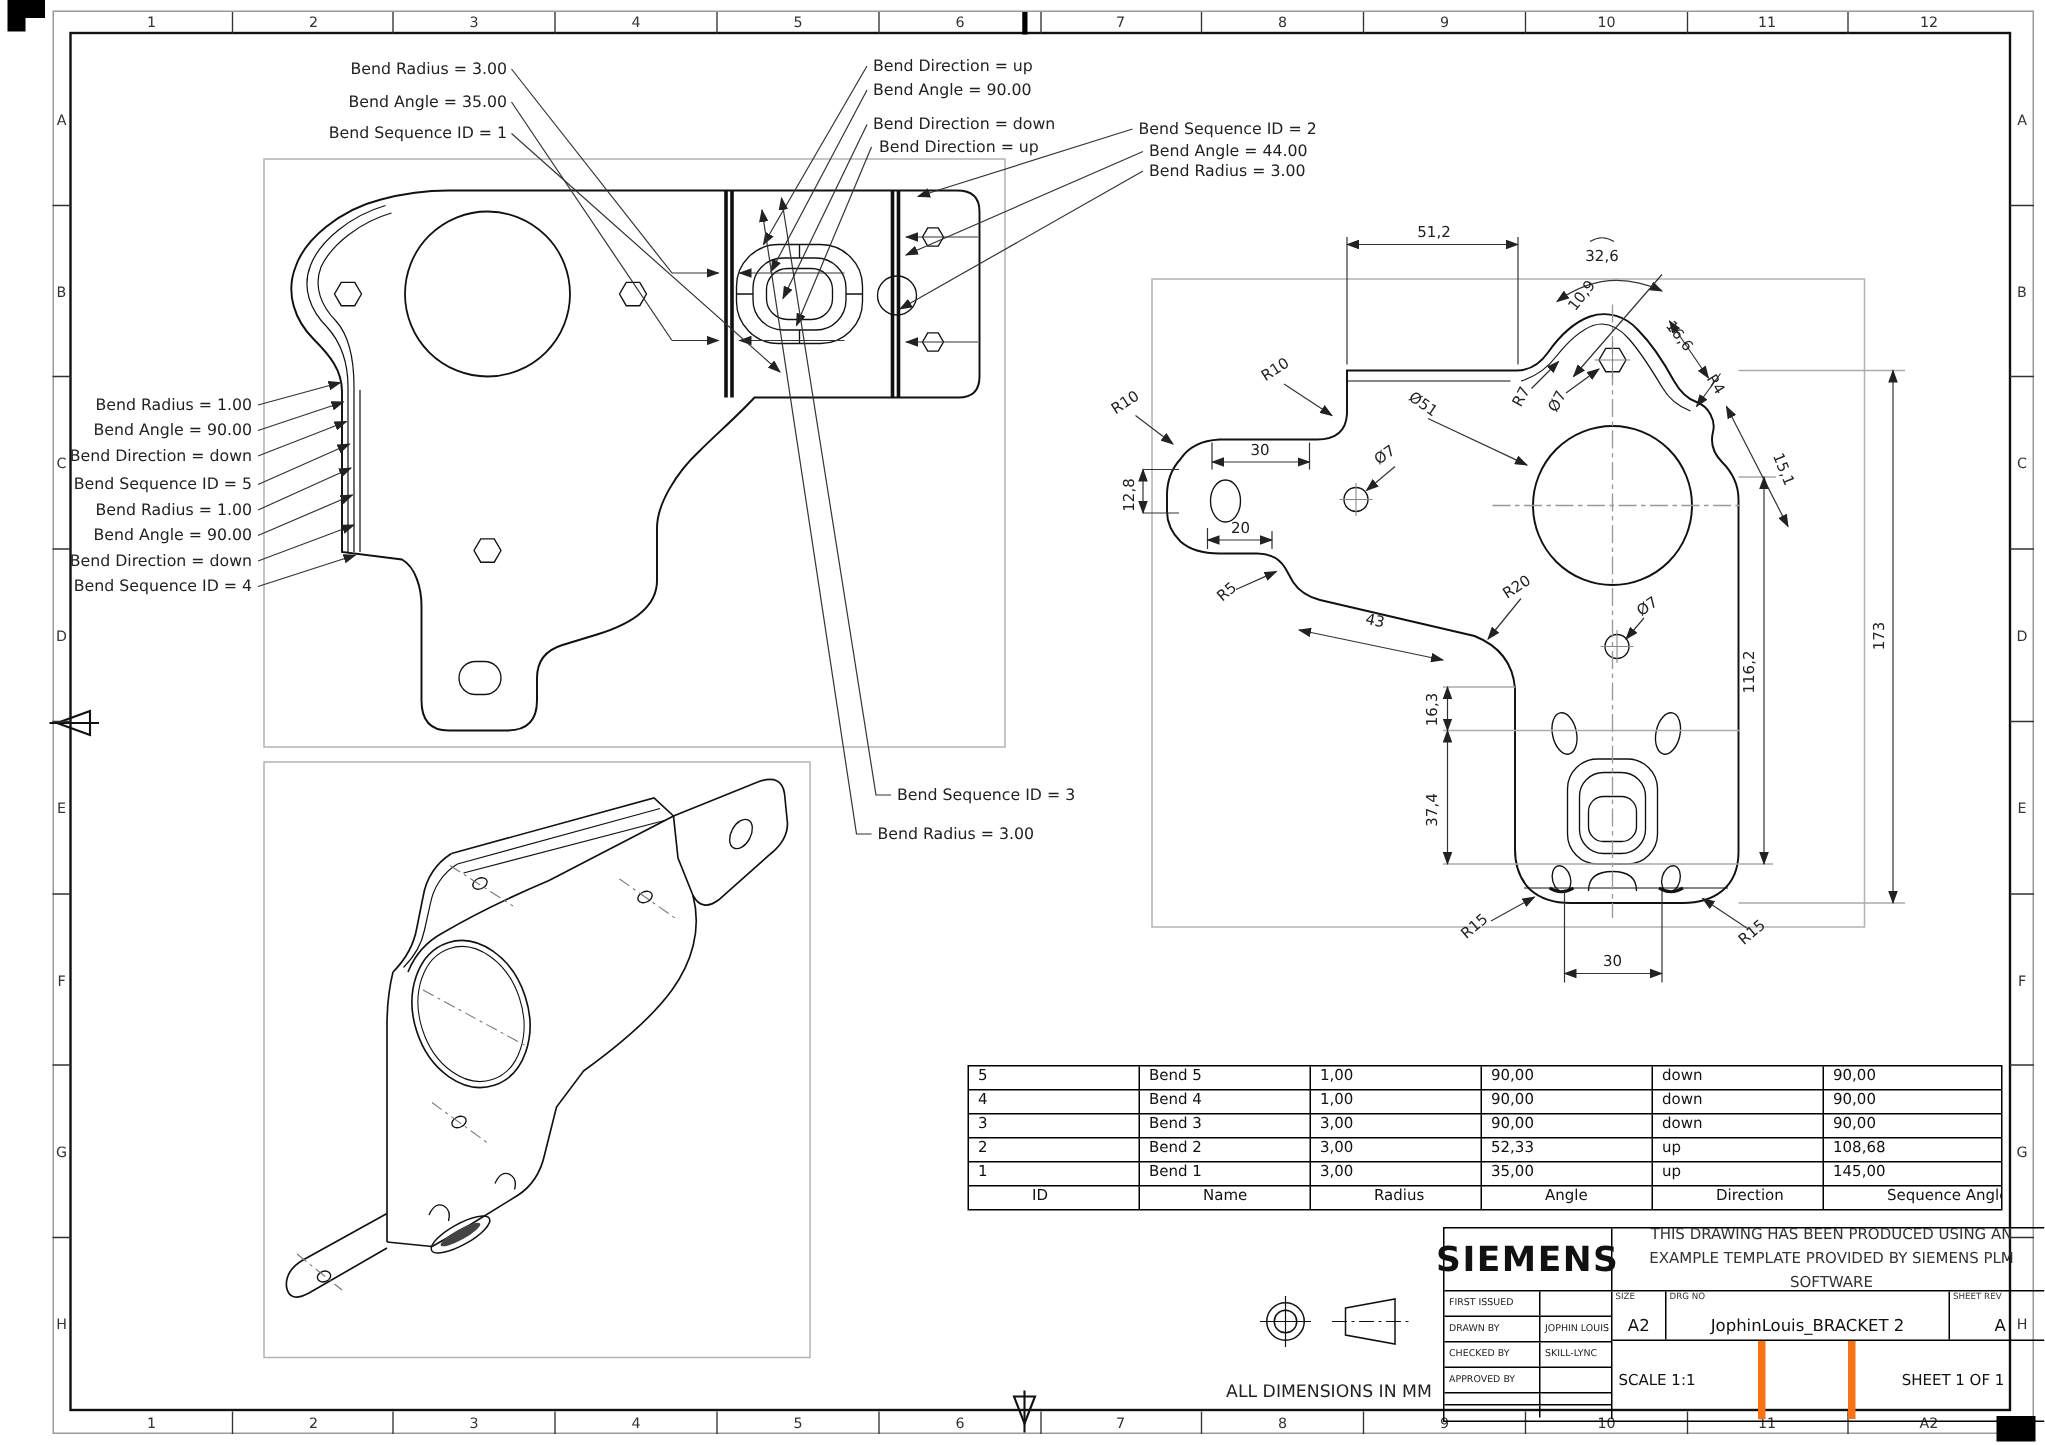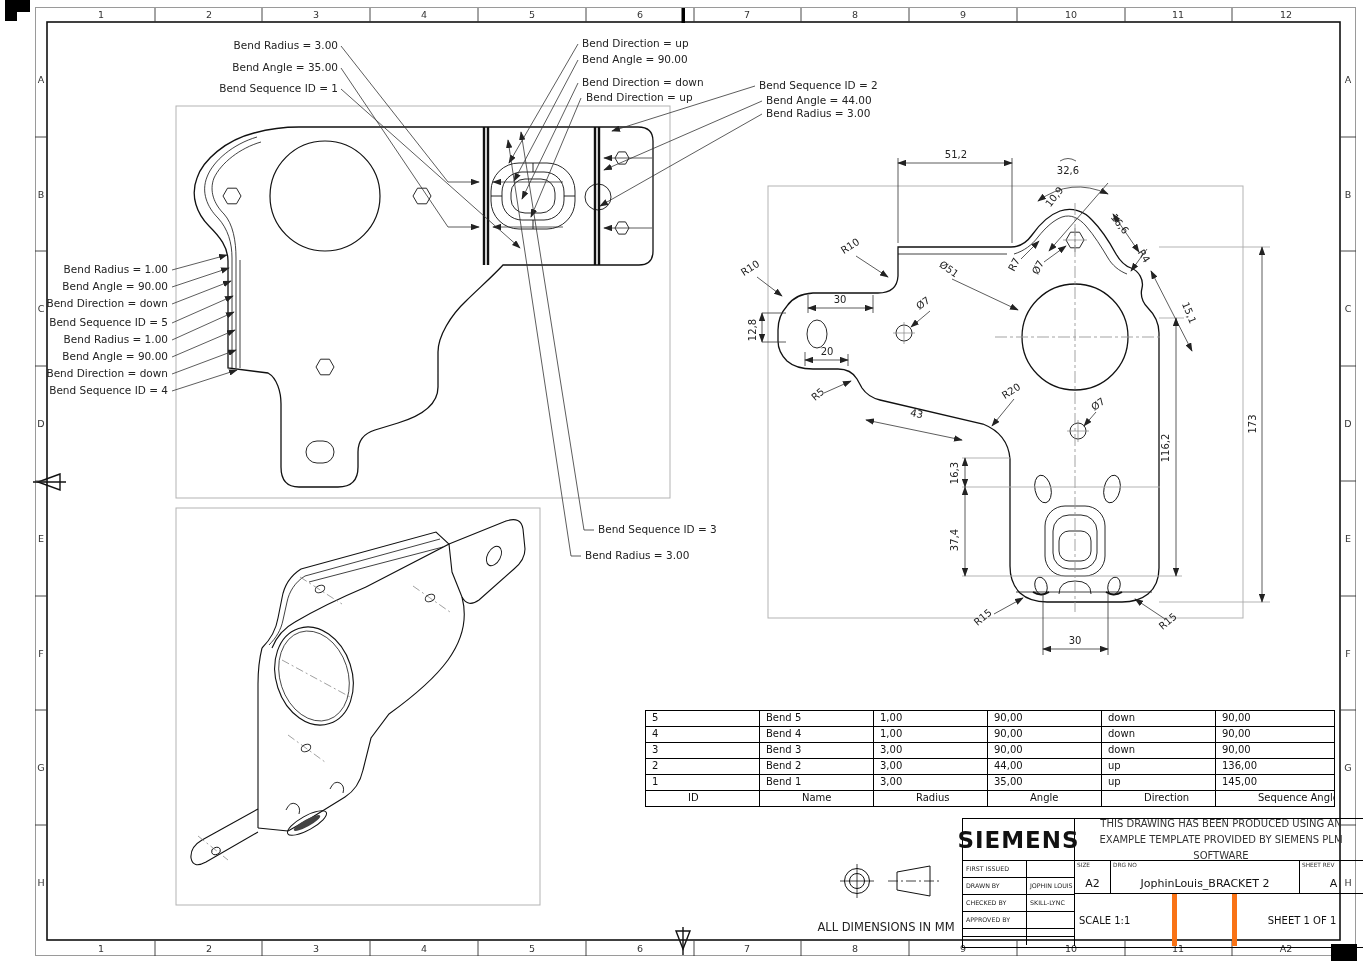--- a/index.html
+++ b/index.html
@@ -381,23 +381,23 @@
   <div class="c">90,00</div>
   <div class="c">3</div>
   <div class="c">Bend 3</div>
   <div class="c">3,00</div>
   <div class="c">90,00</div>
   <div class="c">down</div>
   <div class="c">90,00</div>
   <div class="c">2</div>
   <div class="c">Bend 2</div>
   <div class="c">3,00</div>
-  <div class="c">44,00</div>
+  <div class="c">52,33</div>
   <div class="c">up</div>
-  <div class="c">136,00</div>
+  <div class="c">108,68</div>
   <div class="c">1</div>
   <div class="c">Bend 1</div>
   <div class="c">3,00</div>
   <div class="c">35,00</div>
   <div class="c">up</div>
   <div class="c">145,00</div>
   <div class="c lastrow">ID</div>
   <div class="c lastrow">Name</div>
   <div class="c lastrow">Radius</div>
   <div class="c lastrow">Angle</div>

